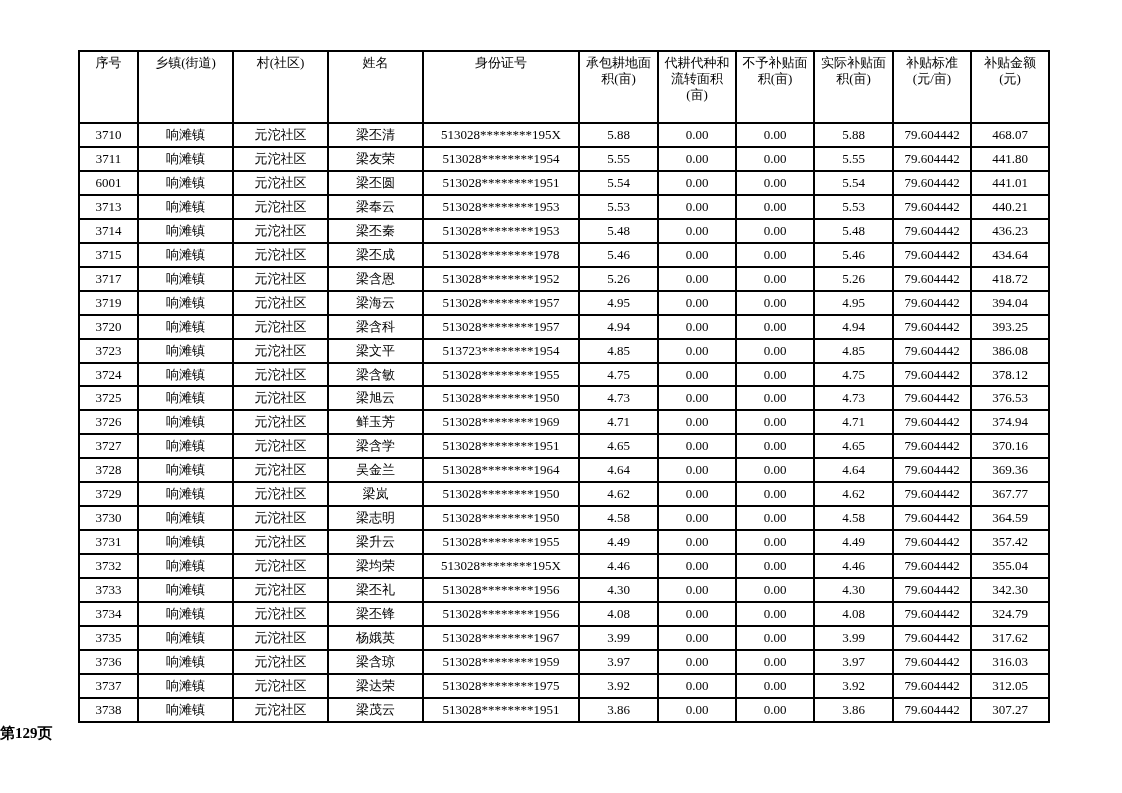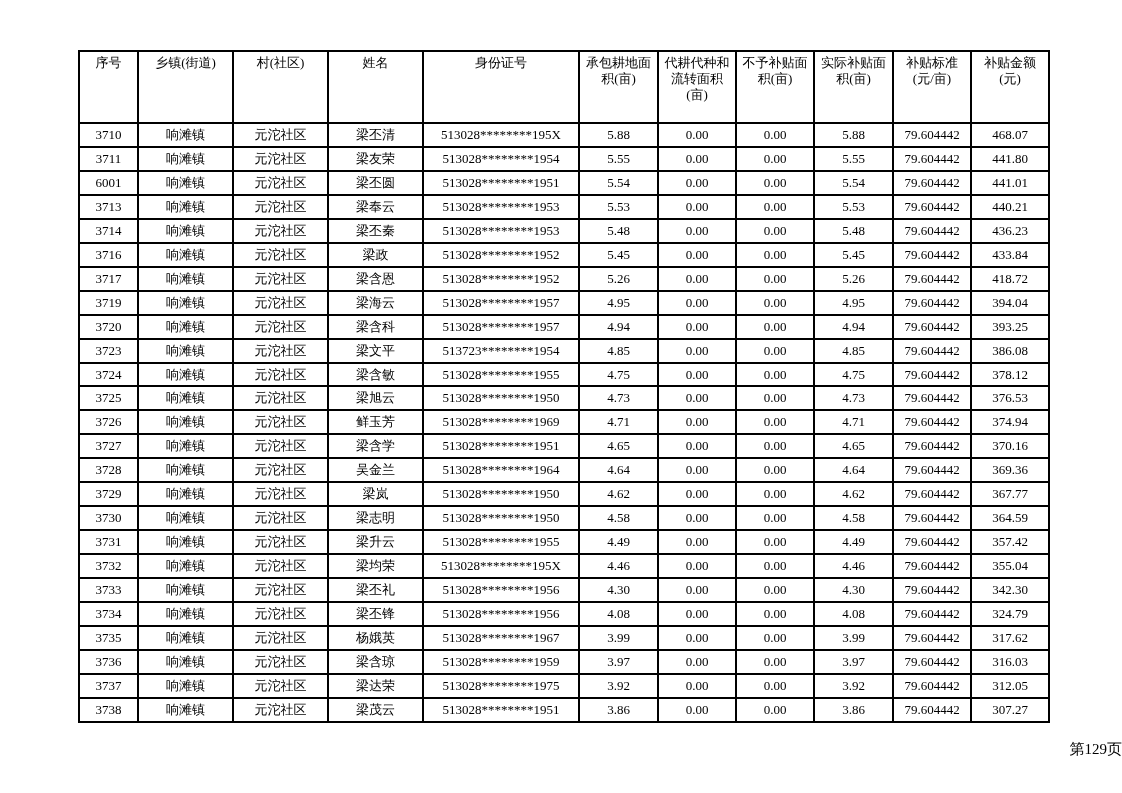--- a/index.html
+++ b/index.html
@@ -58,24 +58,25 @@
   }
   .subsidy-table td {
     font-size: 13px;
     height: 21px;
     line-height: 14px;
     vertical-align: middle;
   }
   .page-footer {
     position: absolute;
     left: 0;
-    top: 740px;
+    top: 724px;
     width: 100%;
-    text-align: right;
+    text-align: left;
     font-size: 15px;
+    font-weight: bold;
   }
 </style>
 </head>
 <body>
 
 <div class="page">
 
   <table class="subsidy-table">
     <colgroup>
       <col class="c0">
@@ -172,31 +173,31 @@
           <td>梁丕秦</td>
           <td>513028********1953</td>
           <td>5.48</td>
           <td>0.00</td>
           <td>0.00</td>
           <td>5.48</td>
           <td>79.604442</td>
           <td>436.23</td>
         </tr>
         <tr>
-          <td>3716</td>
-          <td>响滩镇</td>
-          <td>元沱社区</td>
-          <td>梁政</td>
-          <td>513028********1952</td>
-          <td>5.45</td>
-          <td>0.00</td>
-          <td>0.00</td>
-          <td>5.45</td>
-          <td>79.604442</td>
-          <td>433.84</td>
+          <td>3715</td>
+          <td>响滩镇</td>
+          <td>元沱社区</td>
+          <td>梁丕成</td>
+          <td>513028********1978</td>
+          <td>5.46</td>
+          <td>0.00</td>
+          <td>0.00</td>
+          <td>5.46</td>
+          <td>79.604442</td>
+          <td>434.64</td>
         </tr>
         <tr>
           <td>3717</td>
           <td>响滩镇</td>
           <td>元沱社区</td>
           <td>梁含恩</td>
           <td>513028********1952</td>
           <td>5.26</td>
           <td>0.00</td>
           <td>0.00</td>

